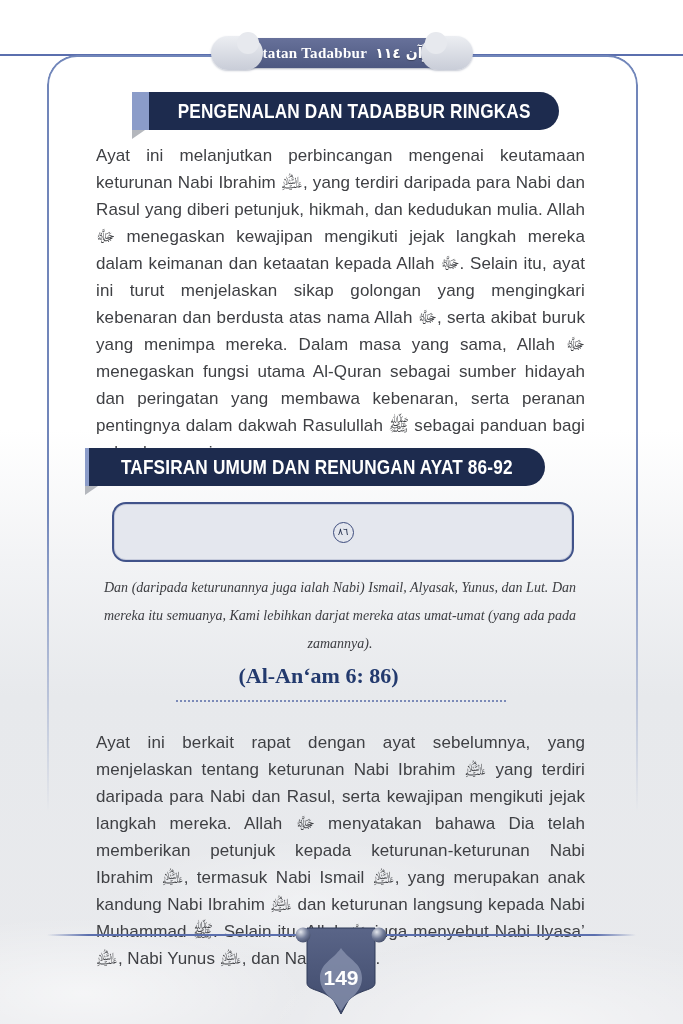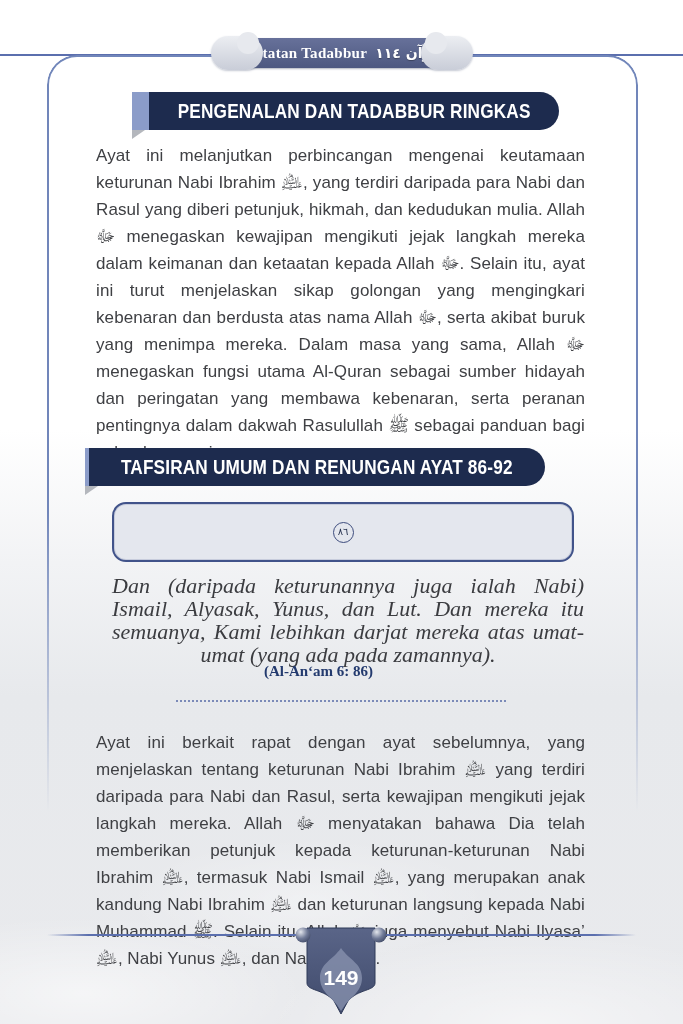--- a/index.html
+++ b/index.html
@@ -62,26 +62,26 @@
     display:flex;align-items:center;justify-content:center;direction:rtl;
     box-shadow:inset 0 0 0 1px rgba(65,83,138,.18);
   }
   .ayah-text{font-family:"DejaVu Sans",sans-serif;font-size:18px;color:#26324f;white-space:nowrap;}
   .ayah-num{
     display:inline-block;width:19px;height:19px;line-height:18px;margin:0 7px;
     border:1px solid #3d4c7d;border-radius:50%;font-size:10px;text-align:center;color:#26324f;vertical-align:middle;
   }
   
   .translation{
-    position:absolute;left:112px;top:574px;width:472px;margin:0;
-    font-family:"Liberation Serif",serif;font-style:italic;font-size:22px;line-height:23px;color:#3b3c40;
+    position:absolute;left:104px;top:574px;width:472px;margin:0;
+    font-family:"Liberation Serif",serif;font-style:italic;font-size:14px;line-height:28px;color:#3b3c40;
     text-align:justify;text-align-last:center;
   }
   .reference{position:absolute;left:0;top:663px;width:637px;text-align:center;margin:0;
-    font-family:"Liberation Serif",serif;font-weight:bold;font-size:15px;color:#233a6e;}
+    font-family:"Liberation Serif",serif;font-weight:bold;font-size:22px;color:#233a6e;}
   .dotted-rule{position:absolute;left:176px;top:700px;width:330px;border-top:2px dotted #7b8ab8;}
   
   .bottom-rule{position:absolute;left:47px;top:934px;width:589px;height:2px;
     background:linear-gradient(90deg,transparent,#5b6fae 7%,#5b6fae 93%,transparent);}
   .banner-svg{position:absolute;left:261px;top:926px;z-index:4;}
 </style>
 </head>
 <body>
 
 <div class="page">

